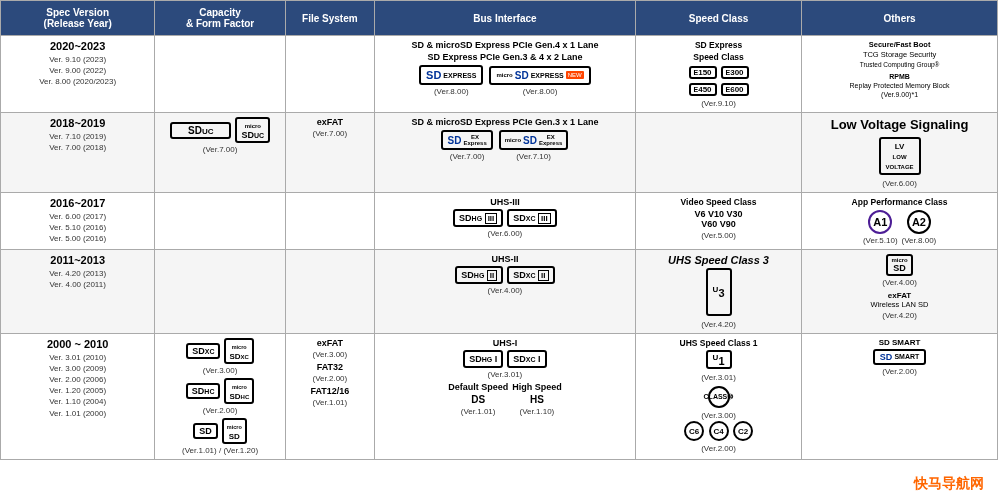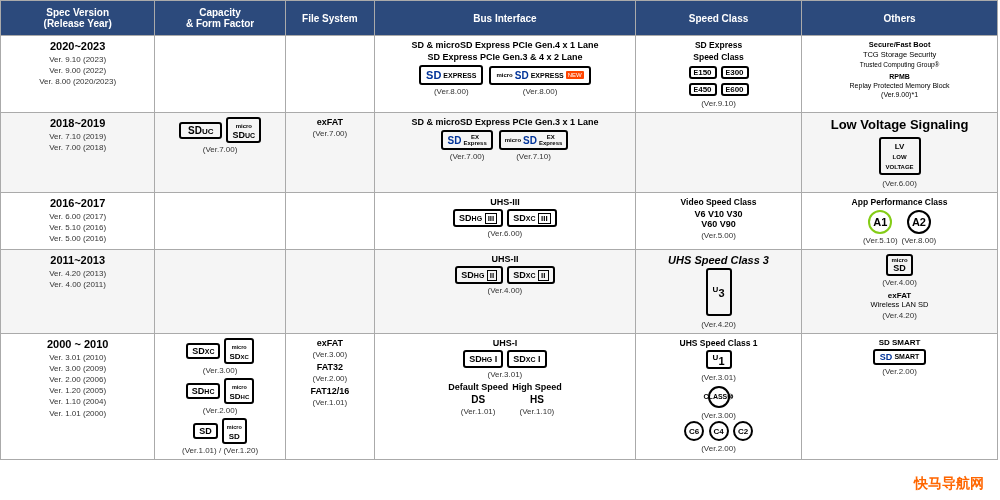--- a/index.html
+++ b/index.html
@@ -191,21 +191,21 @@
     <tr class="row-2018">
       <td>
         <div class="year-label">2018~2019</div>
         <div class="ver-list">
           Ver. 7.10 (2019)<br>Ver. 7.00 (2018)
         </div>
       </td>
       <td>
         <div class="logos-row">
           <div style="display:inline-flex;flex-direction:column;align-items:center;">
-            <div style="border:2px solid #000;border-radius:3px;padding:1px 7px;font-weight:bold;font-size:10px;text-align:right;">SD<span style="font-size:8px;">UC</span></div>
+            <div style="border:2px solid #000;border-radius:3px;padding:1px 16px;font-weight:bold;font-size:10px;text-align:right;">SD<span style="font-size:8px;">UC</span></div>
           </div>
           <div style="display:inline-flex;flex-direction:column;align-items:center;">
             <div style="border:2px solid #000;border-radius:3px;padding:1px 4px;">
               <span style="font-size:6px;font-weight:bold;">micro</span><br>
               <span style="font-weight:bold;font-size:9px;">SD<span style="font-size:7px;">UC</span></span>
             </div>
           </div>
         </div>
         <div class="ver-note">(Ver.7.00)</div>
       </td>
@@ -273,21 +273,21 @@
         <div style="font-weight:bold;font-size:8.5px;">Video Speed Class</div>
         <div style="font-size:9px;font-weight:bold;margin:2px 0;">
           V6 V10 V30<br>V60 V90
         </div>
         <div class="ver-note">(Ver.5.00)</div>
       </td>
       <td>
         <div style="font-weight:bold;font-size:8.5px;margin-bottom:3px;">App Performance Class</div>
         <div class="logos-row">
           <div style="display:inline-flex;flex-direction:column;align-items:center;">
-            <div style="border:2px solid #84cc16;border-radius:50%;width:24px;height:24px;display:flex;align-items:center;justify-content:center;font-weight:bold;font-size:11px;">A1</div>
+            <div style="border:2px solid #4c1d95;border-radius:50%;width:24px;height:24px;display:flex;align-items:center;justify-content:center;font-weight:bold;font-size:11px;">A1</div>
             <div class="ver-note">(Ver.5.10)</div>
           </div>
           <div style="display:inline-flex;flex-direction:column;align-items:center;">
             <div style="border:2px solid #000;border-radius:50%;width:24px;height:24px;display:flex;align-items:center;justify-content:center;font-weight:bold;font-size:11px;">A2</div>
             <div class="ver-note">(Ver.8.00)</div>
           </div>
         </div>
       </td>
     </tr>
 

